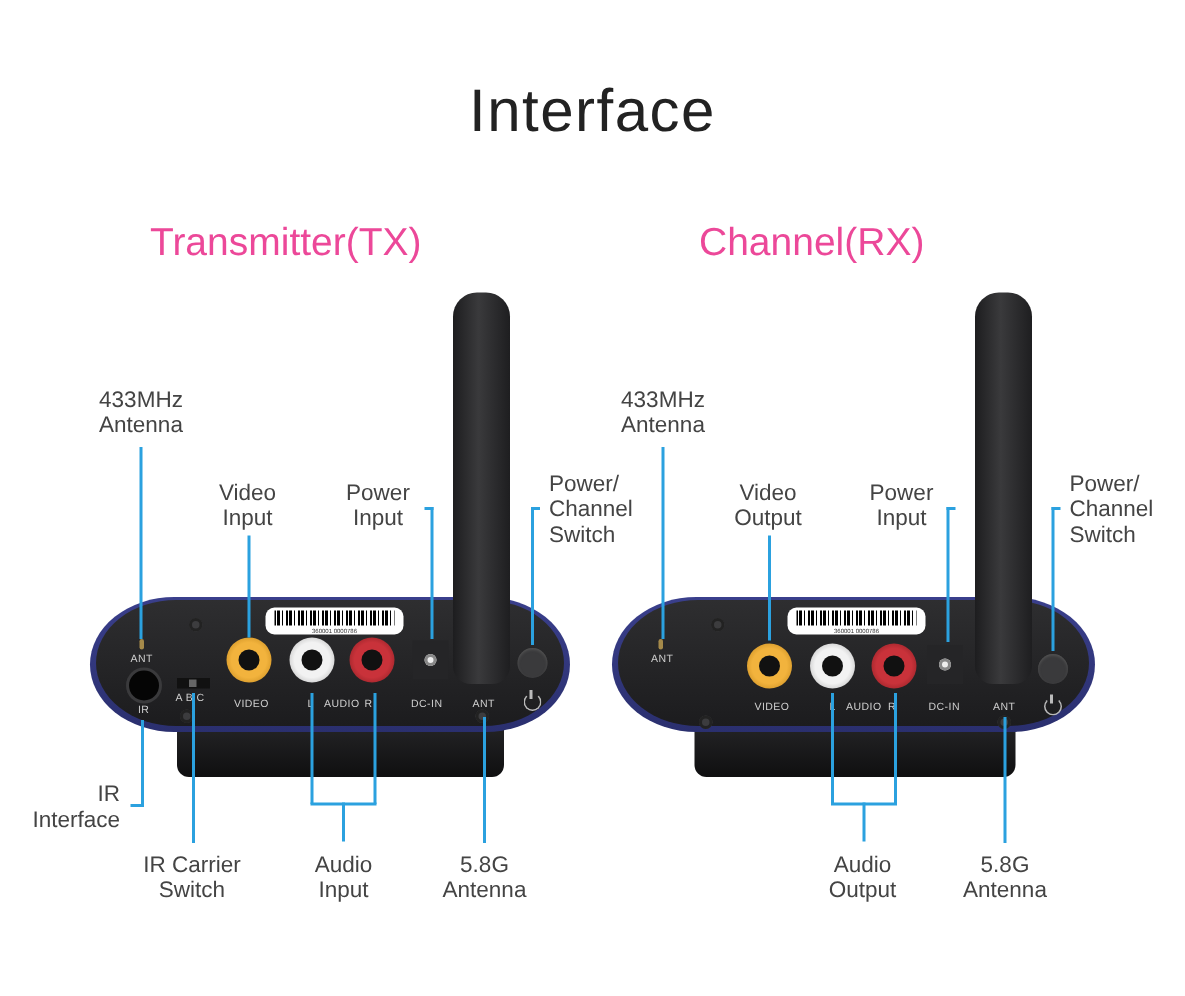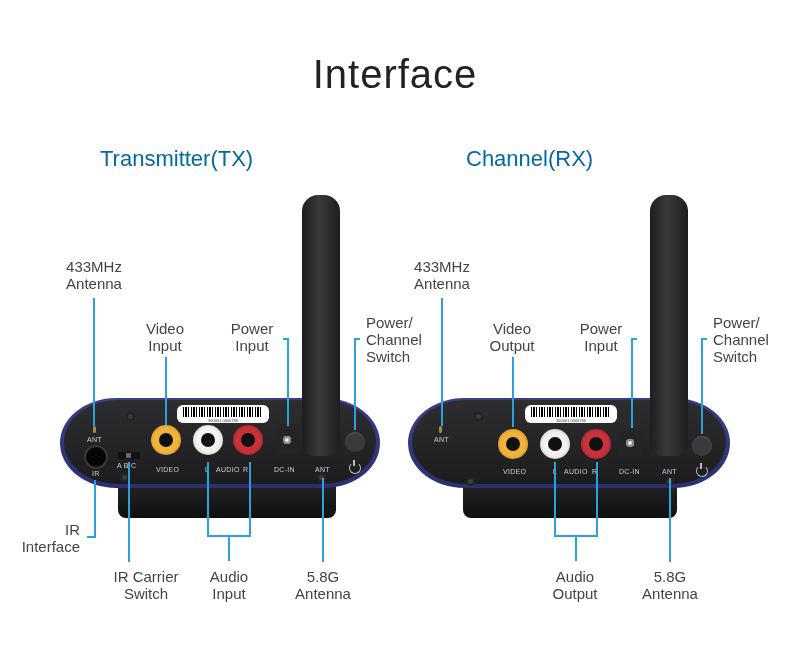--- a/index.html
+++ b/index.html
@@ -1,18 +1,18 @@
 <!DOCTYPE html>
 <html><head>
 <meta charset="utf-8">
 <style>
   html, body { margin:0; padding:0; background:#ffffff; }
   body { width:790px; height:664px; position:relative; overflow:hidden; font-family:"Liberation Sans", sans-serif; }
   .title { position:absolute; left:0; width:790px; top:52px; text-align:center; font-size:40px; color:#222; letter-spacing:1px; font-weight:normal; }
-  .sub { position:absolute; top:146px; font-size:22px; color:#0369a1; }
+  .sub { position:absolute; top:146px; font-size:26px; color:#ec4899; }
   .lbl { position:absolute; font-size:15px; line-height:17px; color:#444; text-align:center; white-space:pre; }
   .lbl.left { text-align:right; }
   .lbl.ltxt { text-align:left; }
   .vl { position:absolute; width:2px; background:#2ba1df; }
   .hl { position:absolute; height:2px; background:#2ba1df; }
   .body-shell { position:absolute; border-radius:60px/48px; background:linear-gradient(#3a3f8c,#2a2f6e); }
   .face { position:absolute; border-radius:56px/44px; background:linear-gradient(#2e2e30,#1c1c1e); }
   .stand { position:absolute; background:linear-gradient(#262628,#0f0f10); border-radius:4px 4px 8px 8px; }
   .antenna { position:absolute; background:linear-gradient(90deg,#1d1d1f,#3a3a3c 45%,#1e1e20); border-radius:16px 16px 6px 6px; }
   .rca { position:absolute; width:30px; height:30px; border-radius:50%; }
@@ -101,21 +101,21 @@
 Switch</div>
 <div class="hl" style="left:354px; top:338px; width:6px;"></div>
 <div class="vl" style="left:354px; top:338px; height:92px;"></div>
 
 <div class="lbl left" style="left:10px; top:521px; width:70px;">IR
 Interface</div>
 <div class="vl" style="left:94px; top:480px; height:58px;"></div>
 <div class="hl" style="left:87px; top:536px; width:9px;"></div>
 
 <div class="vl" style="left:128px; top:462px; height:100px;"></div>
-<div class="lbl" style="left:102px; top:568px; width:88px;">IR Carrier
+<div class="lbl" style="left:84px; top:568px; width:88px;">IR Carrier
 Switch</div>
 
 <div class="vl" style="left:207px; top:462px; height:74px;"></div>
 <div class="vl" style="left:249px; top:462px; height:74px;"></div>
 <div class="hl" style="left:207px; top:535px; width:44px;"></div>
 <div class="vl" style="left:228px; top:535px; height:26px;"></div>
 <div class="lbl" style="left:198px; top:568px; width:62px;">Audio
 Input</div>
 
 <div class="vl" style="left:322px; top:478px; height:84px;"></div>

